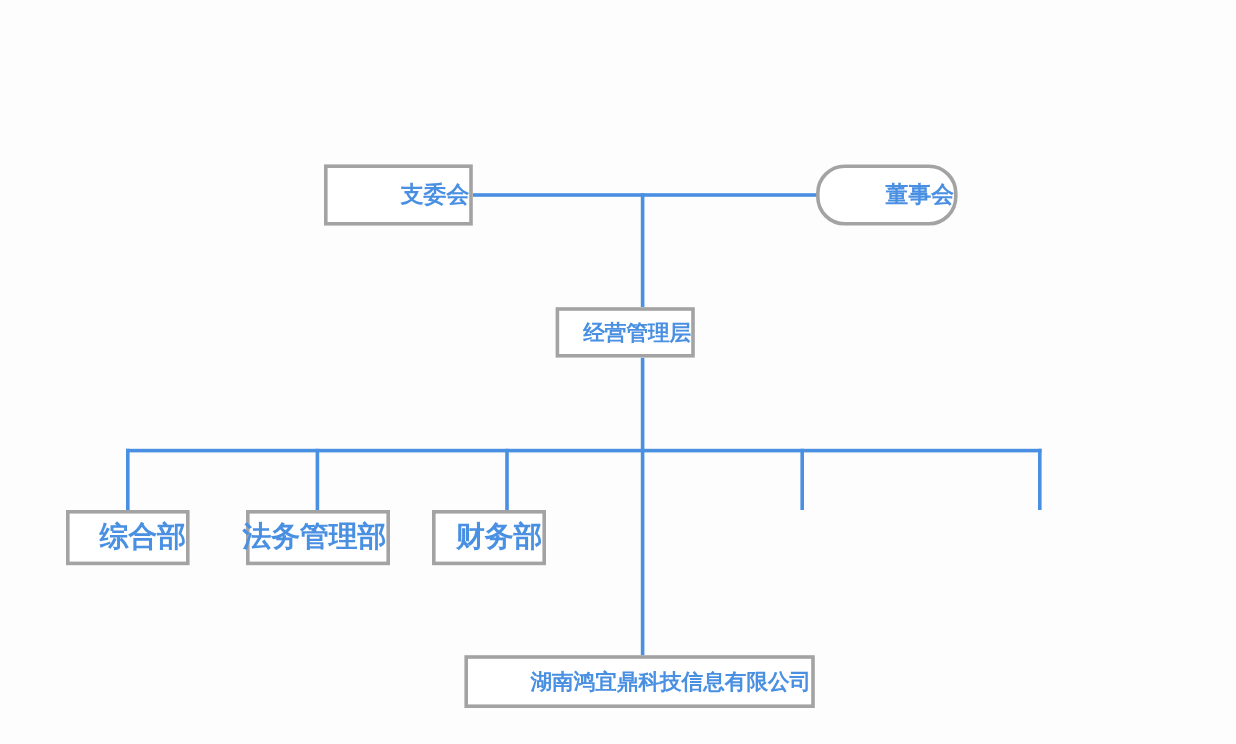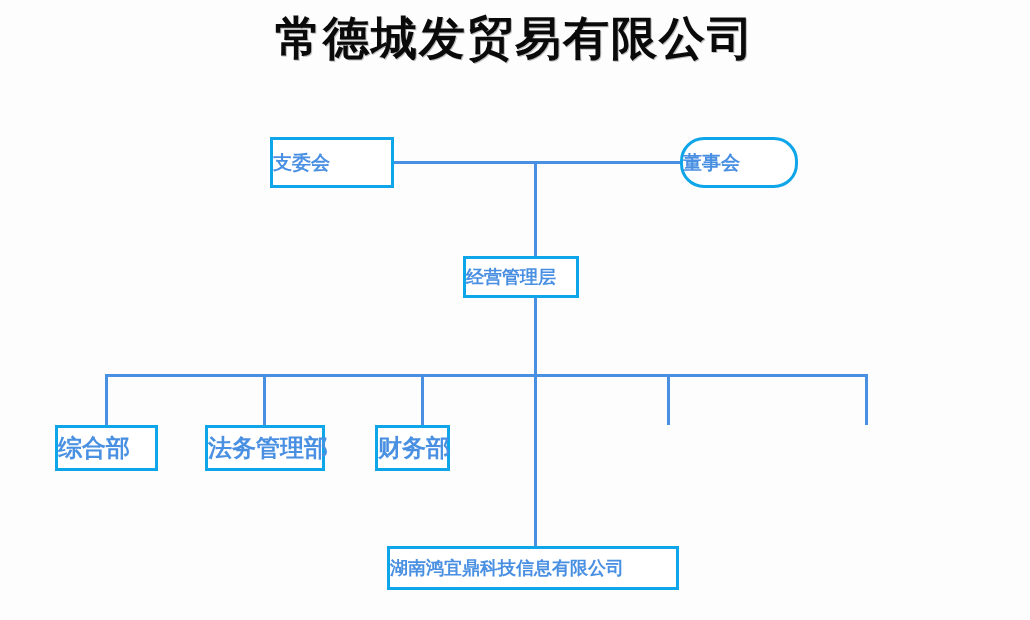--- a/index.html
+++ b/index.html
@@ -35,48 +35,48 @@
     letter-spacing: 2px;
     color: #0a0a0a;
     text-shadow: 1px 1px 0 #bdbdbd;
     white-space: nowrap;
   }
 
   
   .node {
     position: absolute;
     box-sizing: border-box;
-    border: 3px solid #0ea5e9;
+    border: 3px solid #a3a3a3;
     background: #ffffff;
     color: #4a90e2;
     font-weight: bold;
     display: flex;
     align-items: center;
-    justify-content: flex-start;
+    justify-content: flex-end;
     text-align: center;
     line-height: 1;
     z-index: 3;
     white-space: nowrap;
   }
   .node-label {
     display: block;
     color: #4a90e2;
     font-weight: bold;
   }
 
   
   .node-party     { left: 270px; top: 137px; width: 124px; height: 51px; font-size: 19px; }
   .node-board     { left: 680px; top: 137px; width: 118px; height: 51px; font-size: 19px; border-radius: 24px; }
   
   .node-mgmt      { left: 463px; top: 256px; width: 116px; height: 42px; font-size: 18px; }
   
   .node-dept      { top: 425px; height: 46px; font-size: 24px; }
   .node-d1 { left:  55px; width: 103px; }
   .node-d2 { left: 205px; width: 120px; }
-  .node-d3 { left: 375px; width:  75px; }
+  .node-d3 { left: 360px; width:  95px; }
   .node-d4 { left: 607px; width: 123px; }
   .node-d5 { left: 805px; width: 123px; }
   
   .node-sub       { left: 387px; top: 546px; width: 292px; height: 44px; font-size: 18px; }
 
   
   .line {
     position: absolute;
     background: #4a90e2;
     z-index: 1;
@@ -100,21 +100,20 @@
   .drop-4 { left: 667px; }
   .drop-5 { left: 865px; }
   
   .conn-sub-v     { left: 534px; top: 374px; height: 174px; }
 </style>
 </head>
 <body>
 
 <div id="org-chart">
 
-  <div class="chart-title">常德城发贸易有限公司</div>
 
   <div class="line line-h conn-top-h"></div>
   <div class="line line-v conn-top-v"></div>
   <div class="line line-v conn-mgmt-v"></div>
   <div class="line line-h conn-dist-h"></div>
   <div class="line line-v conn-drop drop-1"></div>
   <div class="line line-v conn-drop drop-2"></div>
   <div class="line line-v conn-drop drop-3"></div>
   <div class="line line-v conn-drop drop-4"></div>
   <div class="line line-v conn-drop drop-5"></div>

